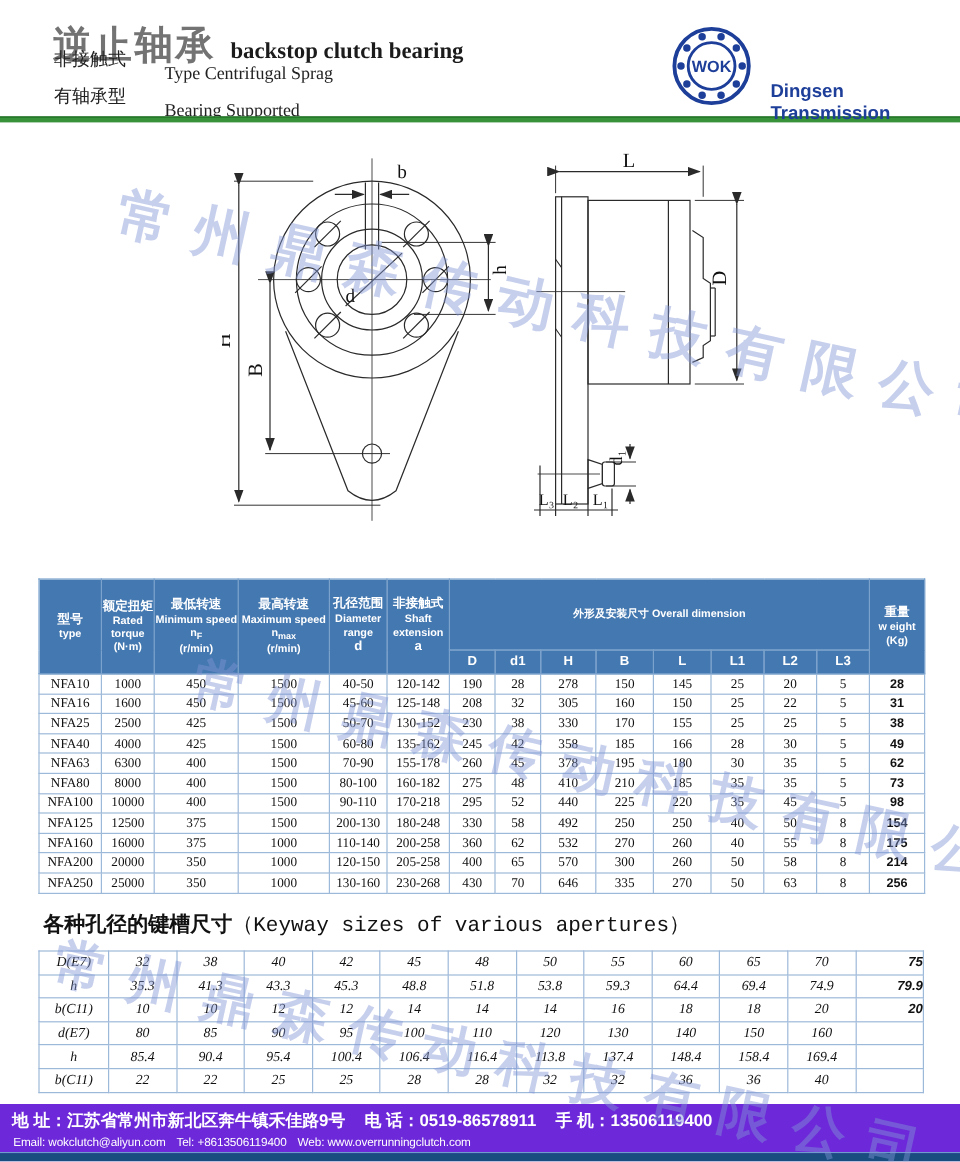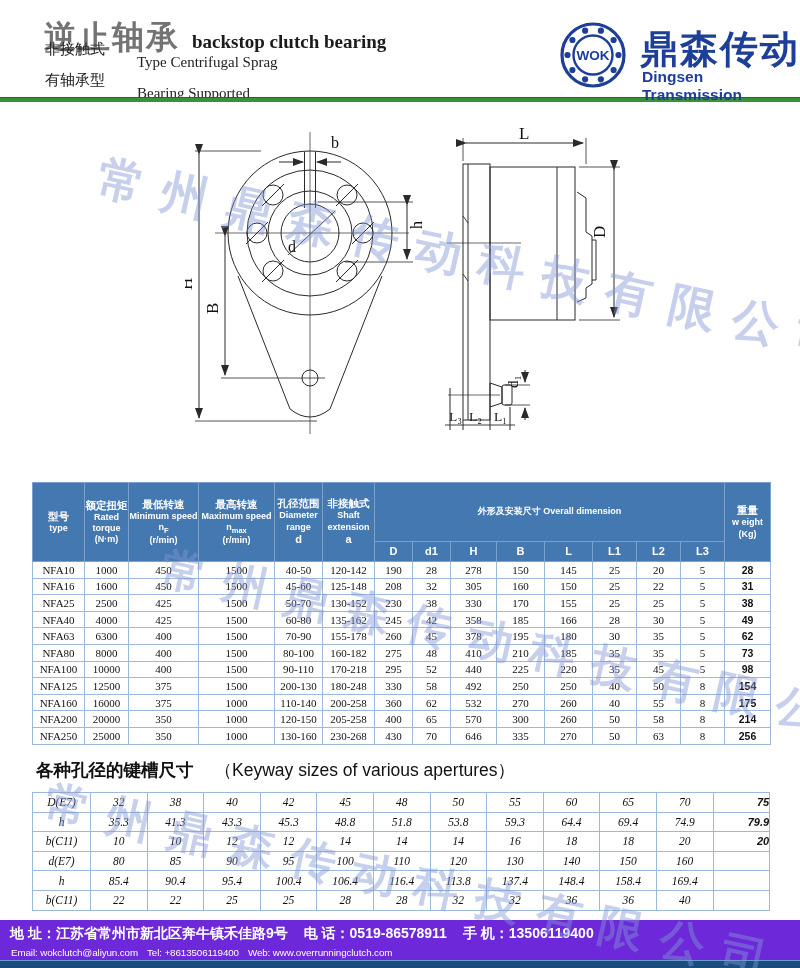--- a/index.html
+++ b/index.html
@@ -33,21 +33,21 @@
   table.spec th .big{font-size:11px;}
   table.spec thead tr:first-child th{height:58px;}
   table.spec thead tr:last-child th{height:19px;font-size:11px;}
   table.spec td{border:1px solid #9db9da;text-align:center;padding:0;height:15.6px;
                 font-family:"Liberation Serif",serif;font-size:11px;color:#111;}
   table.spec td:last-child{font-family:"Liberation Sans",sans-serif;font-weight:bold;font-size:10.5px;}
   .u{}
 
   .keyway-title{position:absolute;left:36px;top:758px;font-size:17.5px;color:#111;}
   .keyway-title .cn{font-weight:bold;}
-  .keyway-title .en{font-family:Liberation Sans, sans-serif;margin-left:21px;}
+  .keyway-title .en{font-family:Liberation Mono, monospace;}
   .keyway-wrap{position:absolute;left:32px;top:792px;font-style:italic;}
   table.keyway{border-collapse:collapse;table-layout:fixed;width:738px;}
   table.keyway td{border:1px solid #9db9da;text-align:center;padding:0;height:18.6px;
                   font-family:"Liberation Serif",serif;font-size:11.5px;color:#111;}
   table.keyway td:last-child{font-family:"Liberation Sans",sans-serif;font-weight:bold;font-size:11px;text-align:right;}
 
   
   .wm{position:absolute;white-space:nowrap;font-weight:bold;pointer-events:none;z-index:30;
       color:rgba(128,148,212,0.45);letter-spacing:18px;transform:rotate(12.5deg);transform-origin:0 0;}
   .wm1{left:105px;top:146px;font-size:47px;}
@@ -88,21 +88,20 @@
         <circle cx="27.1" cy="59.3" r="3.1"></circle>
       <circle cx="14.4" cy="50" r="3.1"></circle>
         <circle cx="9.5" cy="35" r="3.1"></circle>
       <circle cx="14.4" cy="20" r="3.1"></circle>
         <circle cx="27.1" cy="10.7" r="3.1"></circle>
       <circle cx="42.9" cy="10.7" r="3.1"></circle>
         <circle cx="55.6" cy="20" r="3.1"></circle>
     </g>
     <text x="35" y="40" text-anchor="middle" font-family="Liberation Sans, sans-serif" font-size="13.5" font-weight="bold" fill="#1d3e99">WOK</text>
   </svg>
-  <div class="brand-cn">鼎森传动</div>
   <div class="brand-en">Dingsen Transmission</div>
 
   <div class="draw" style="left:185px;top:128px;">
     <svg width="250" height="310" viewBox="0 0 250 310" fill="none" stroke="#2a2a2a" stroke-width="1">
       <defs>
         <marker id="a1" markerWidth="11" markerHeight="8" refX="10" refY="4" orient="auto">
           <path d="M0,0 L11,4 L0,8 z" fill="#2a2a2a" stroke="none"></path>
         </marker>
       </defs>
 

